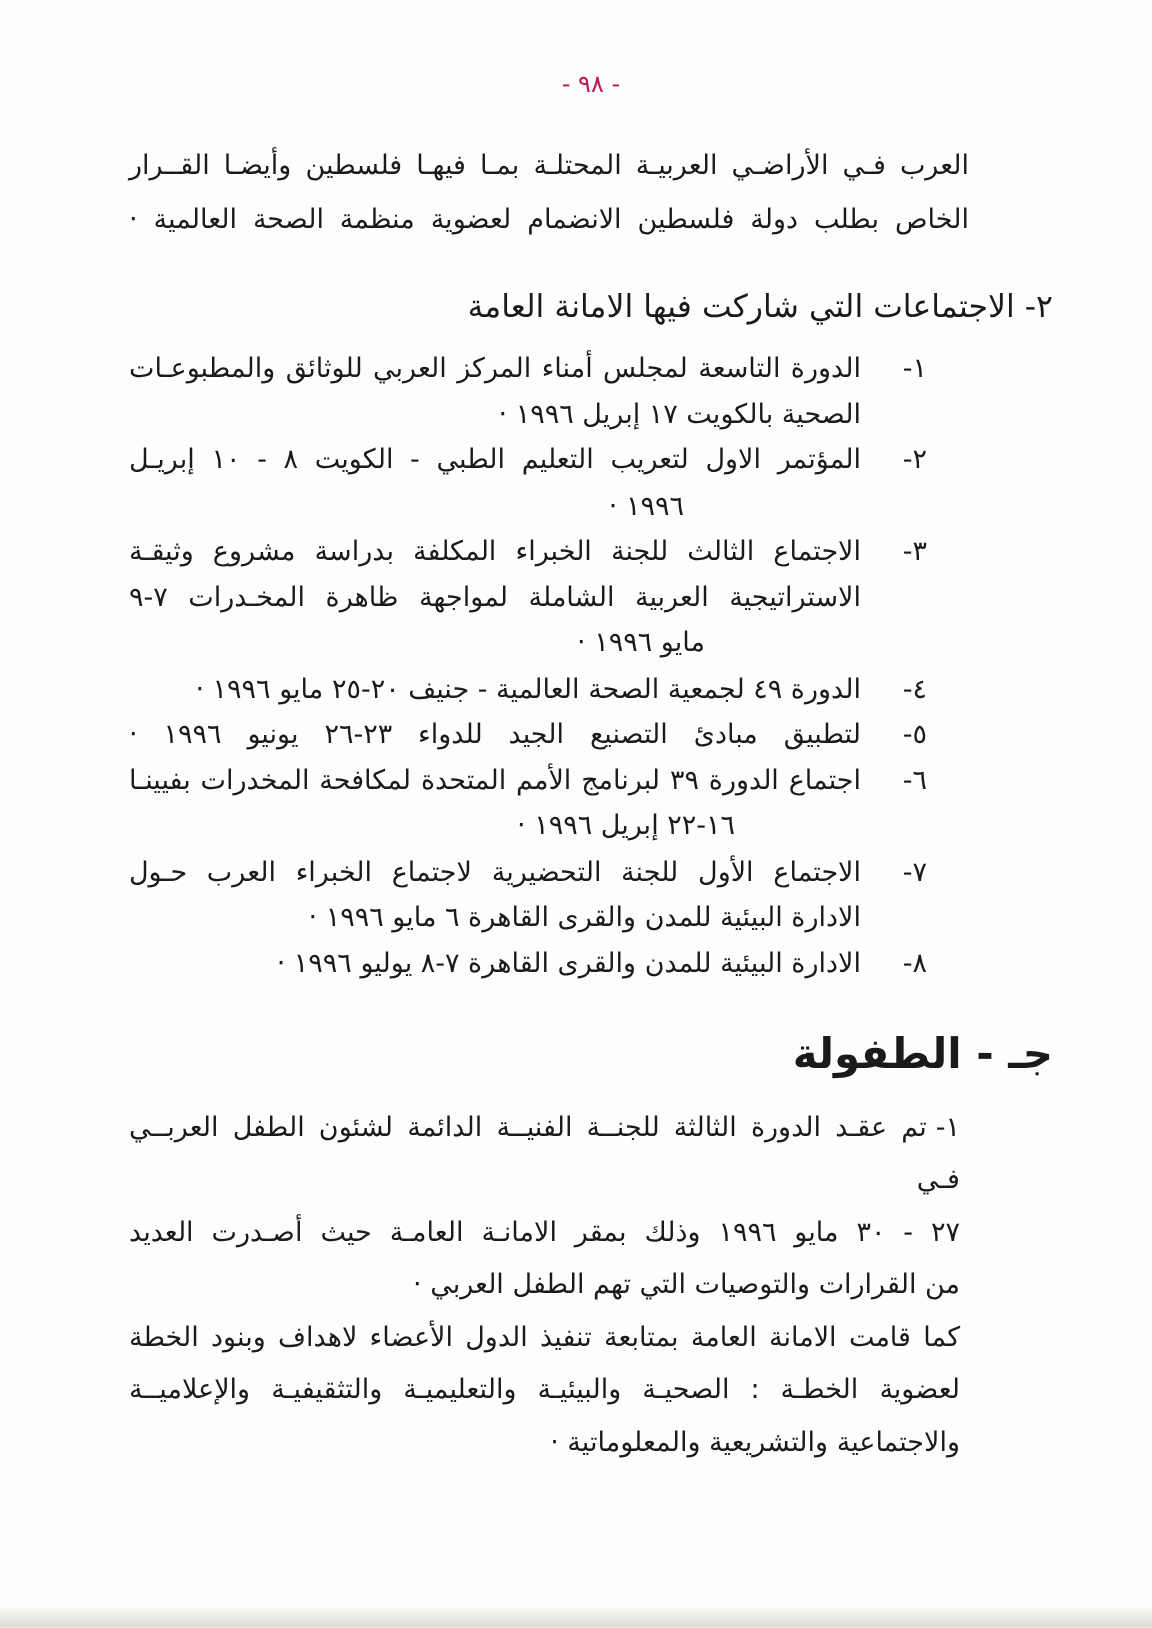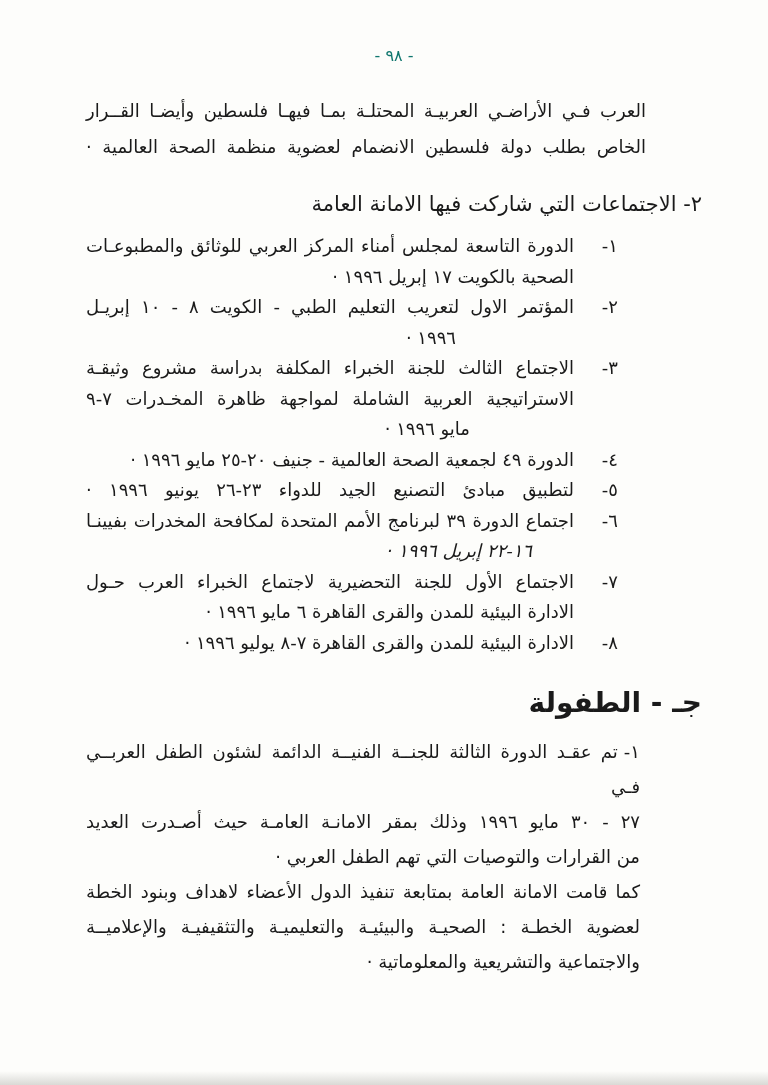--- a/index.html
+++ b/index.html
@@ -14,33 +14,33 @@
     overflow:hidden;
   }
   .page::after{
     content:"";position:absolute;left:0;right:0;bottom:0;height:14px;
     background:linear-gradient(to bottom,rgba(253,253,251,0),#d9d9d5);
     pointer-events:none;
   }
   .inner{position:absolute;top:0;right:0;left:0;padding:46px 66px 0 86px;}
   .pageno{
     text-align:center;font-size:16px;letter-spacing:3px;
-    margin-bottom:28px;color:#0f766e;
+    margin-bottom:28px;color:#be185d;
   }
   .line{display:block;text-align:right;}
   .line.j{text-align:justify;text-align-last:justify;}
   .intro{margin-right:56px;font-size:18px;line-height:36px;}
   .sec-heading{margin-top:24px;font-size:21px;line-height:30px;}
   .list{margin-top:12px;margin-right:84px;font-size:18px;line-height:30.5px;}
   .item{display:flex;align-items:flex-start;}
   .item .num{flex:0 0 34px;width:34px;}
   .item .itext{flex:1;margin-right:10px;}
   .ind-lg{margin-right:118px;}
   .ind-md{margin-right:104px;}
-  .ind-sm{margin-right:42px;font-style:italic;}
+  .ind-sm{margin-right:84px;}
   .c-heading{
     margin-top:28px;font-size:28px;font-weight:bold;line-height:34px;
     text-decoration-thickness:2px;text-underline-offset:5px;
   }
   .cpara{margin-right:62px;font-size:18px;line-height:35px;}
   .cpara1{margin-top:14px;}
   .num-inline{margin-left:6px;}
 </style>
 </head>
 <body>

